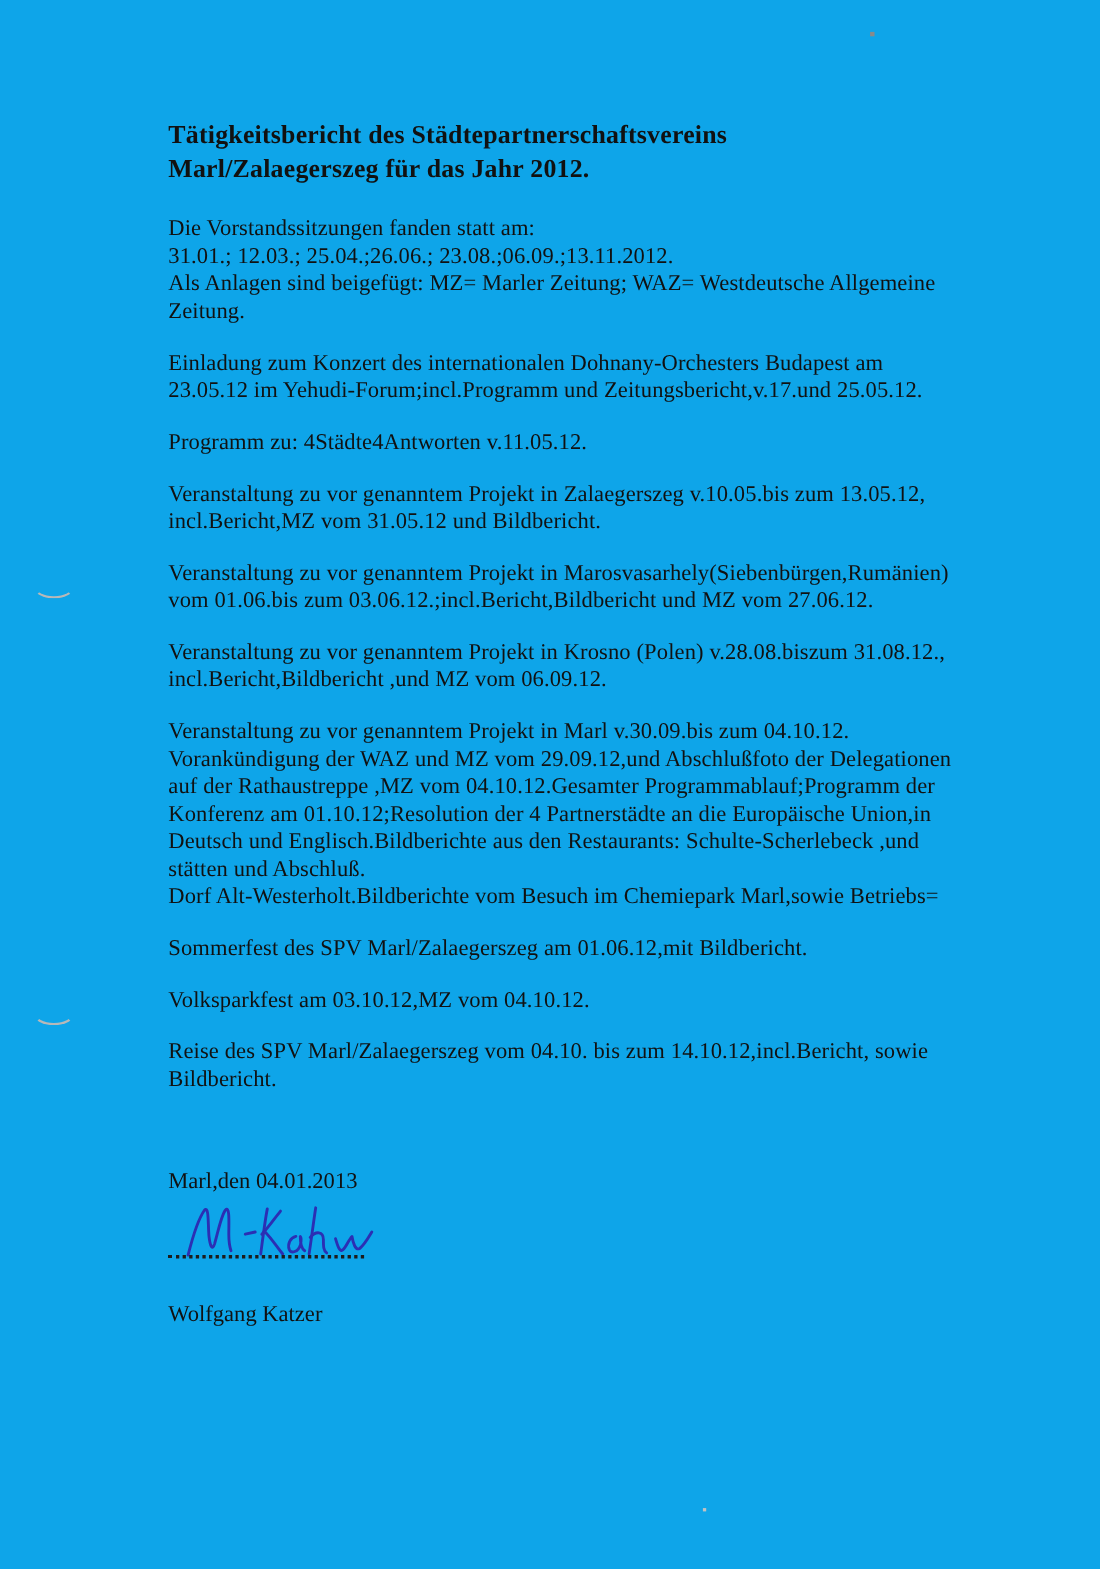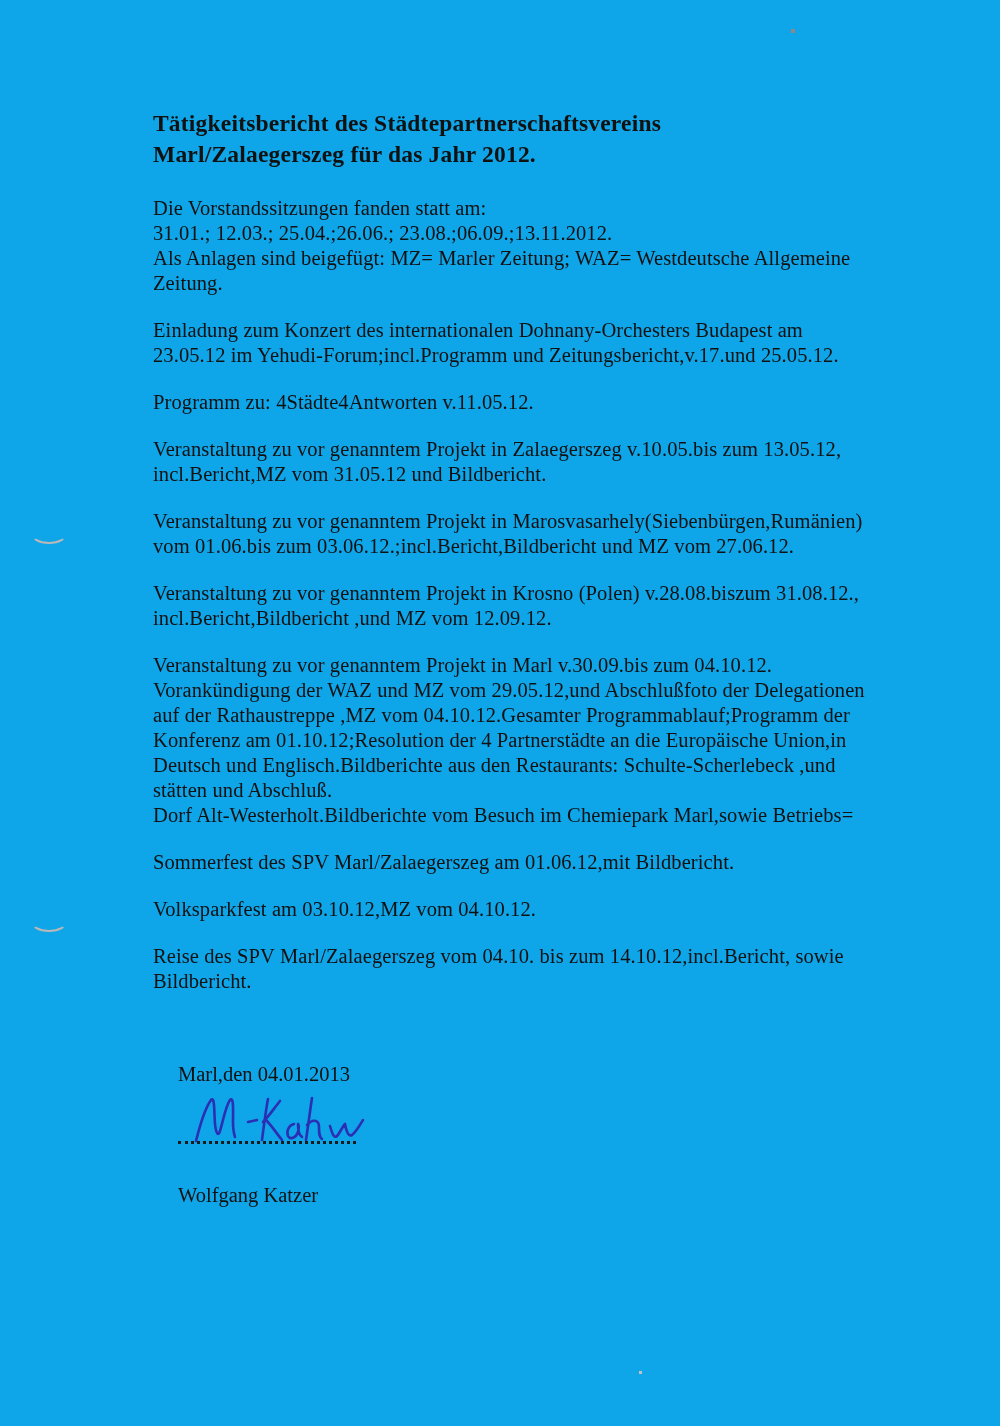--- a/index.html
+++ b/index.html
@@ -34,21 +34,20 @@
     font-size: 20.5px;
     line-height: 25px;
     margin: 0 0 22px 0;
     letter-spacing: 0.1px;
   }
   .line { white-space: nowrap; }
   .closing {
     margin-top: 68px;
     font-size: 20.5px;
     line-height: 25px;
-    margin-left: 25px;
   }
   .sig-area {
     position: relative;
     width: 200px;
     height: 62px;
     margin-top: 2px;
   }
   .sig-svg {
     position: absolute;
     left: 8px;
@@ -121,26 +120,26 @@
       <div class="line">incl.Bericht,MZ vom 31.05.12 und Bildbericht.</div>
     </div>
 
     <div class="para">
       <div class="line">Veranstaltung zu vor genanntem Projekt in Marosvasarhely(Siebenbürgen,Rumänien)</div>
       <div class="line">vom 01.06.bis zum 03.06.12.;incl.Bericht,Bildbericht und MZ vom 27.06.12.</div>
     </div>
 
     <div class="para">
       <div class="line">Veranstaltung zu vor genanntem Projekt in Krosno (Polen) v.28.08.biszum 31.08.12.,</div>
-      <div class="line">incl.Bericht,Bildbericht ,und MZ vom 12.09.12.</div>
+      <div class="line">incl.Bericht,Bildbericht ,und MZ vom 06.09.12.</div>
     </div>
 
     <div class="para">
       <div class="line">Veranstaltung zu vor genanntem Projekt in Marl v.30.09.bis zum 04.10.12.</div>
-      <div class="line">Vorankündigung der WAZ und MZ vom 29.05.12,und Abschlußfoto der Delegationen</div>
+      <div class="line">Vorankündigung der WAZ und MZ vom 29.09.12,und Abschlußfoto der Delegationen</div>
       <div class="line">auf der Rathaustreppe ,MZ vom 04.10.12.Gesamter Programmablauf;Programm der</div>
       <div class="line">Konferenz am 01.10.12;Resolution der 4 Partnerstädte an die Europäische Union,in</div>
       <div class="line">Deutsch und Englisch.Bildberichte aus den Restaurants: Schulte-Scherlebeck ,und</div>
       <div class="line">stätten und Abschluß.</div>
       <div class="line">Dorf Alt-Westerholt.Bildberichte vom Besuch im Chemiepark Marl,sowie Betriebs=</div>
     </div>
 
     <div class="para">
       <div class="line">Sommerfest des SPV Marl/Zalaegerszeg am 01.06.12,mit Bildbericht.</div>
     </div>

